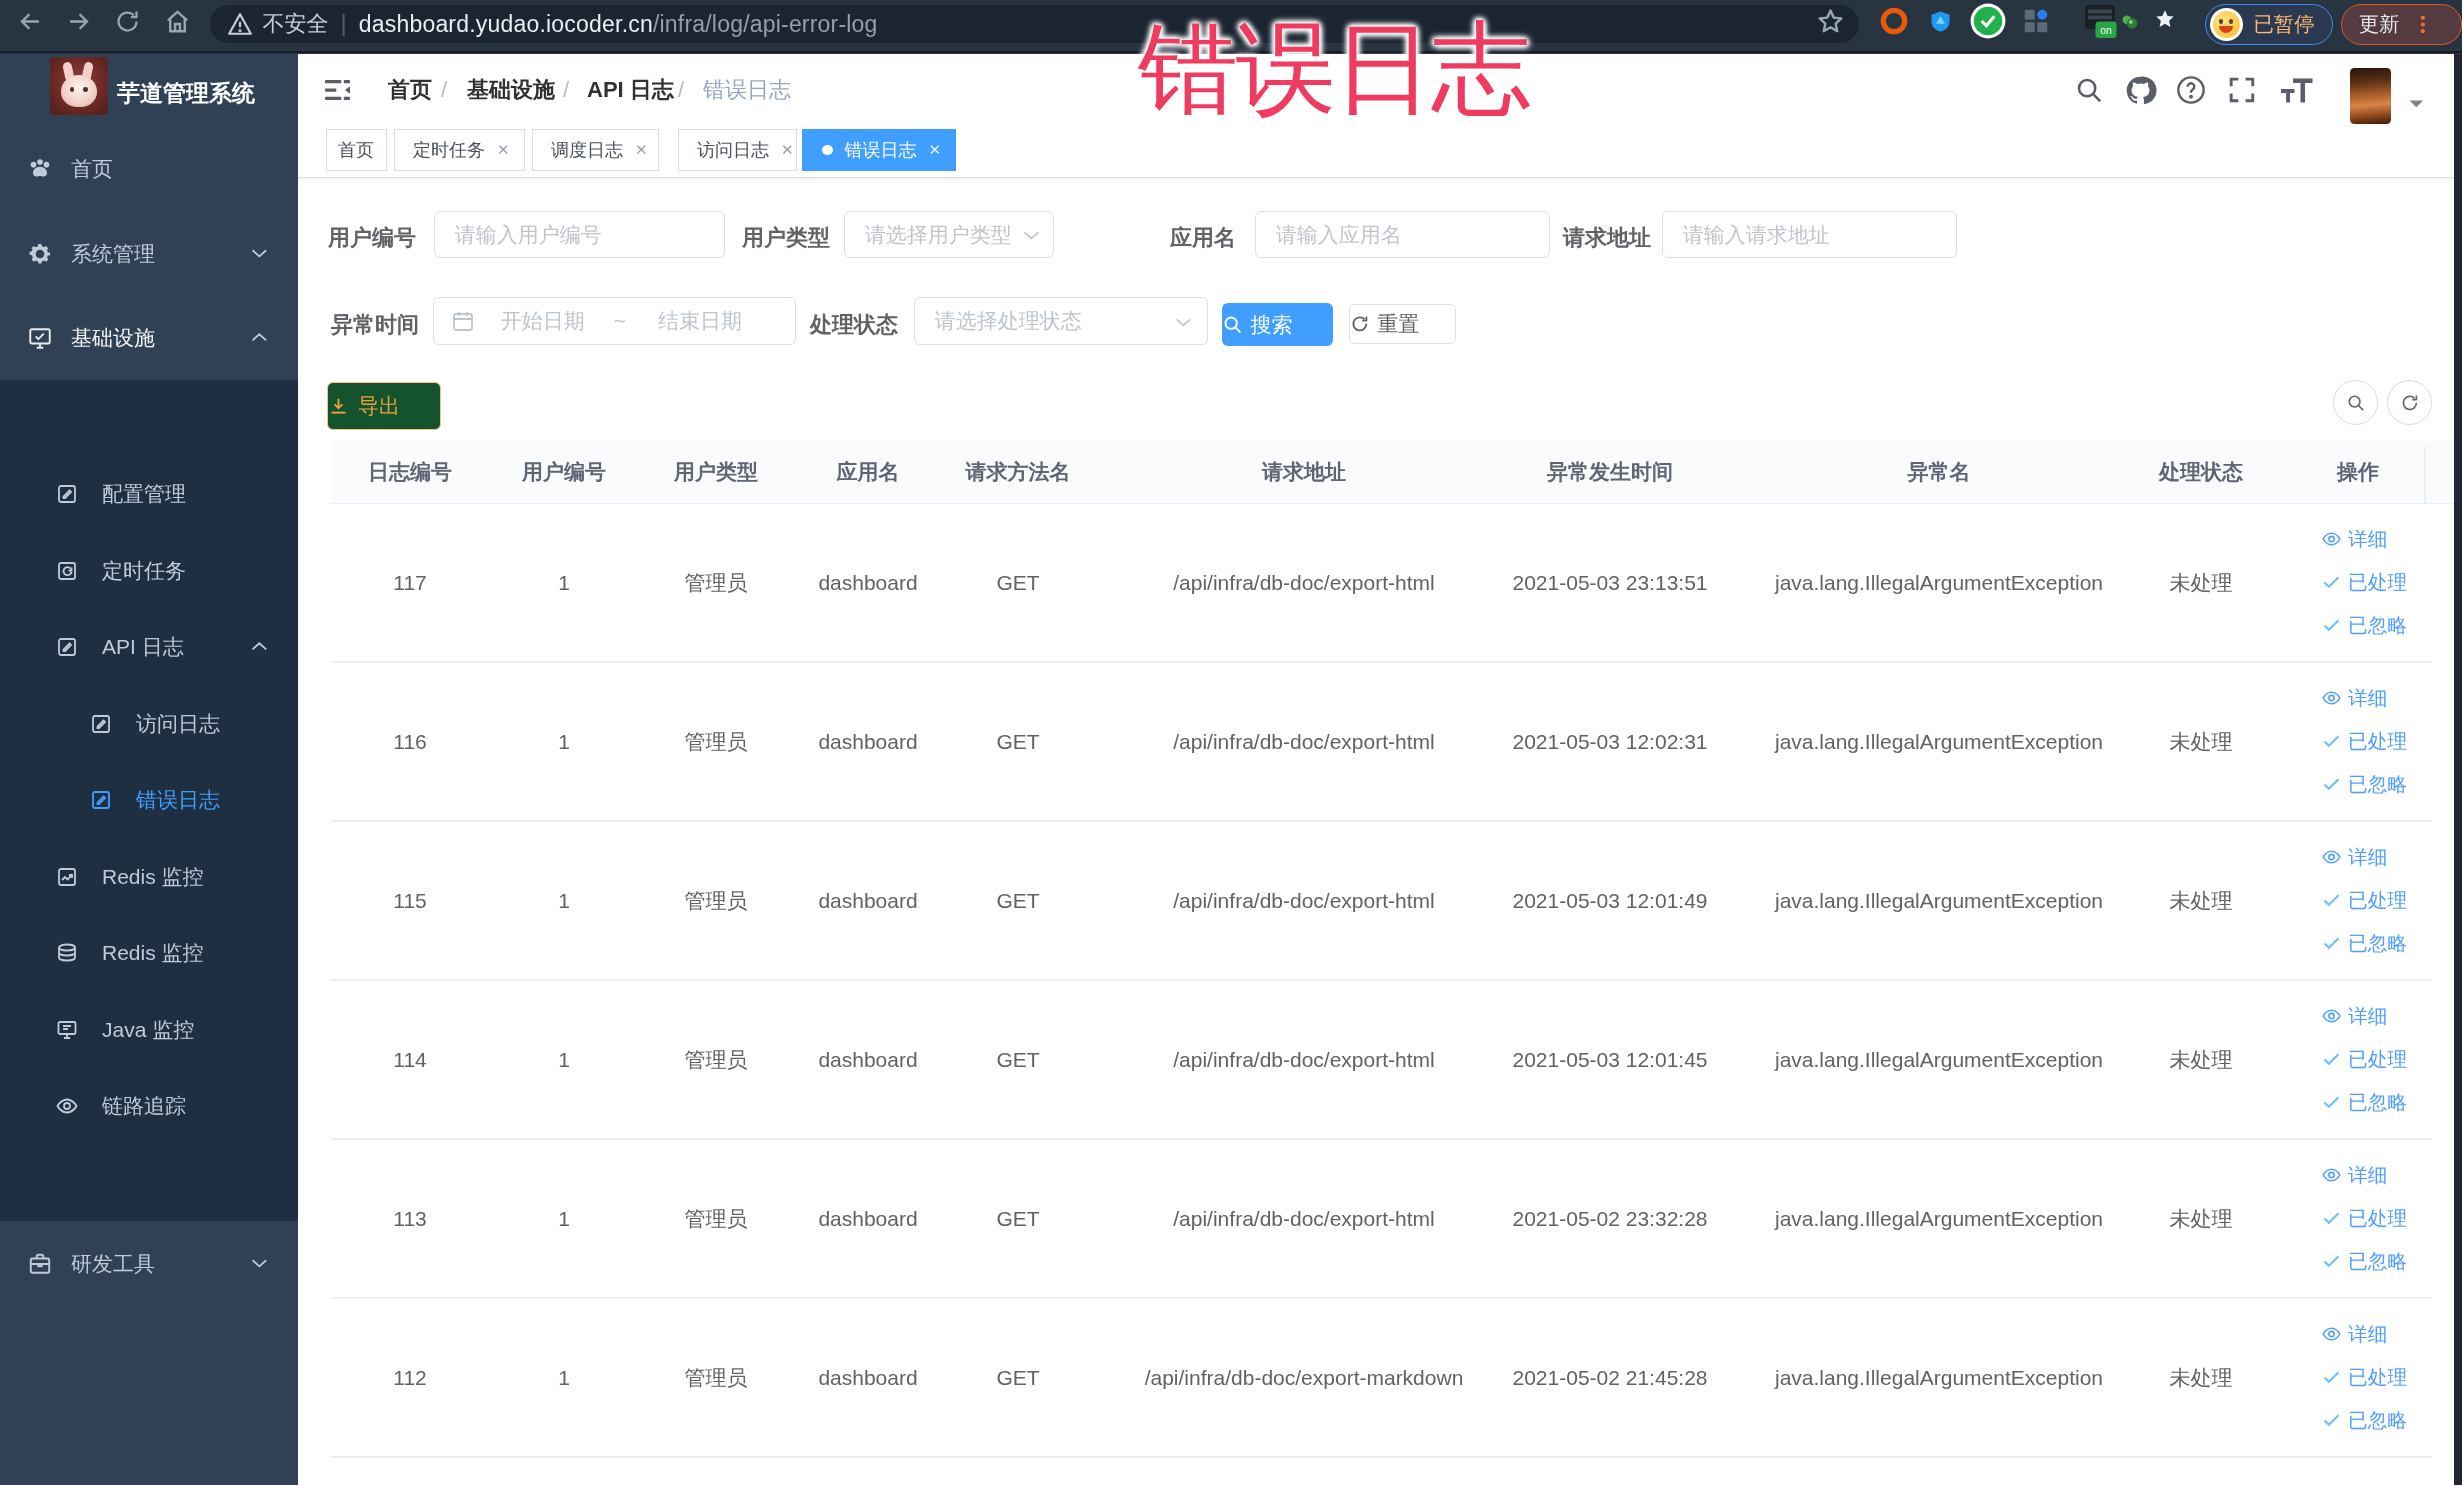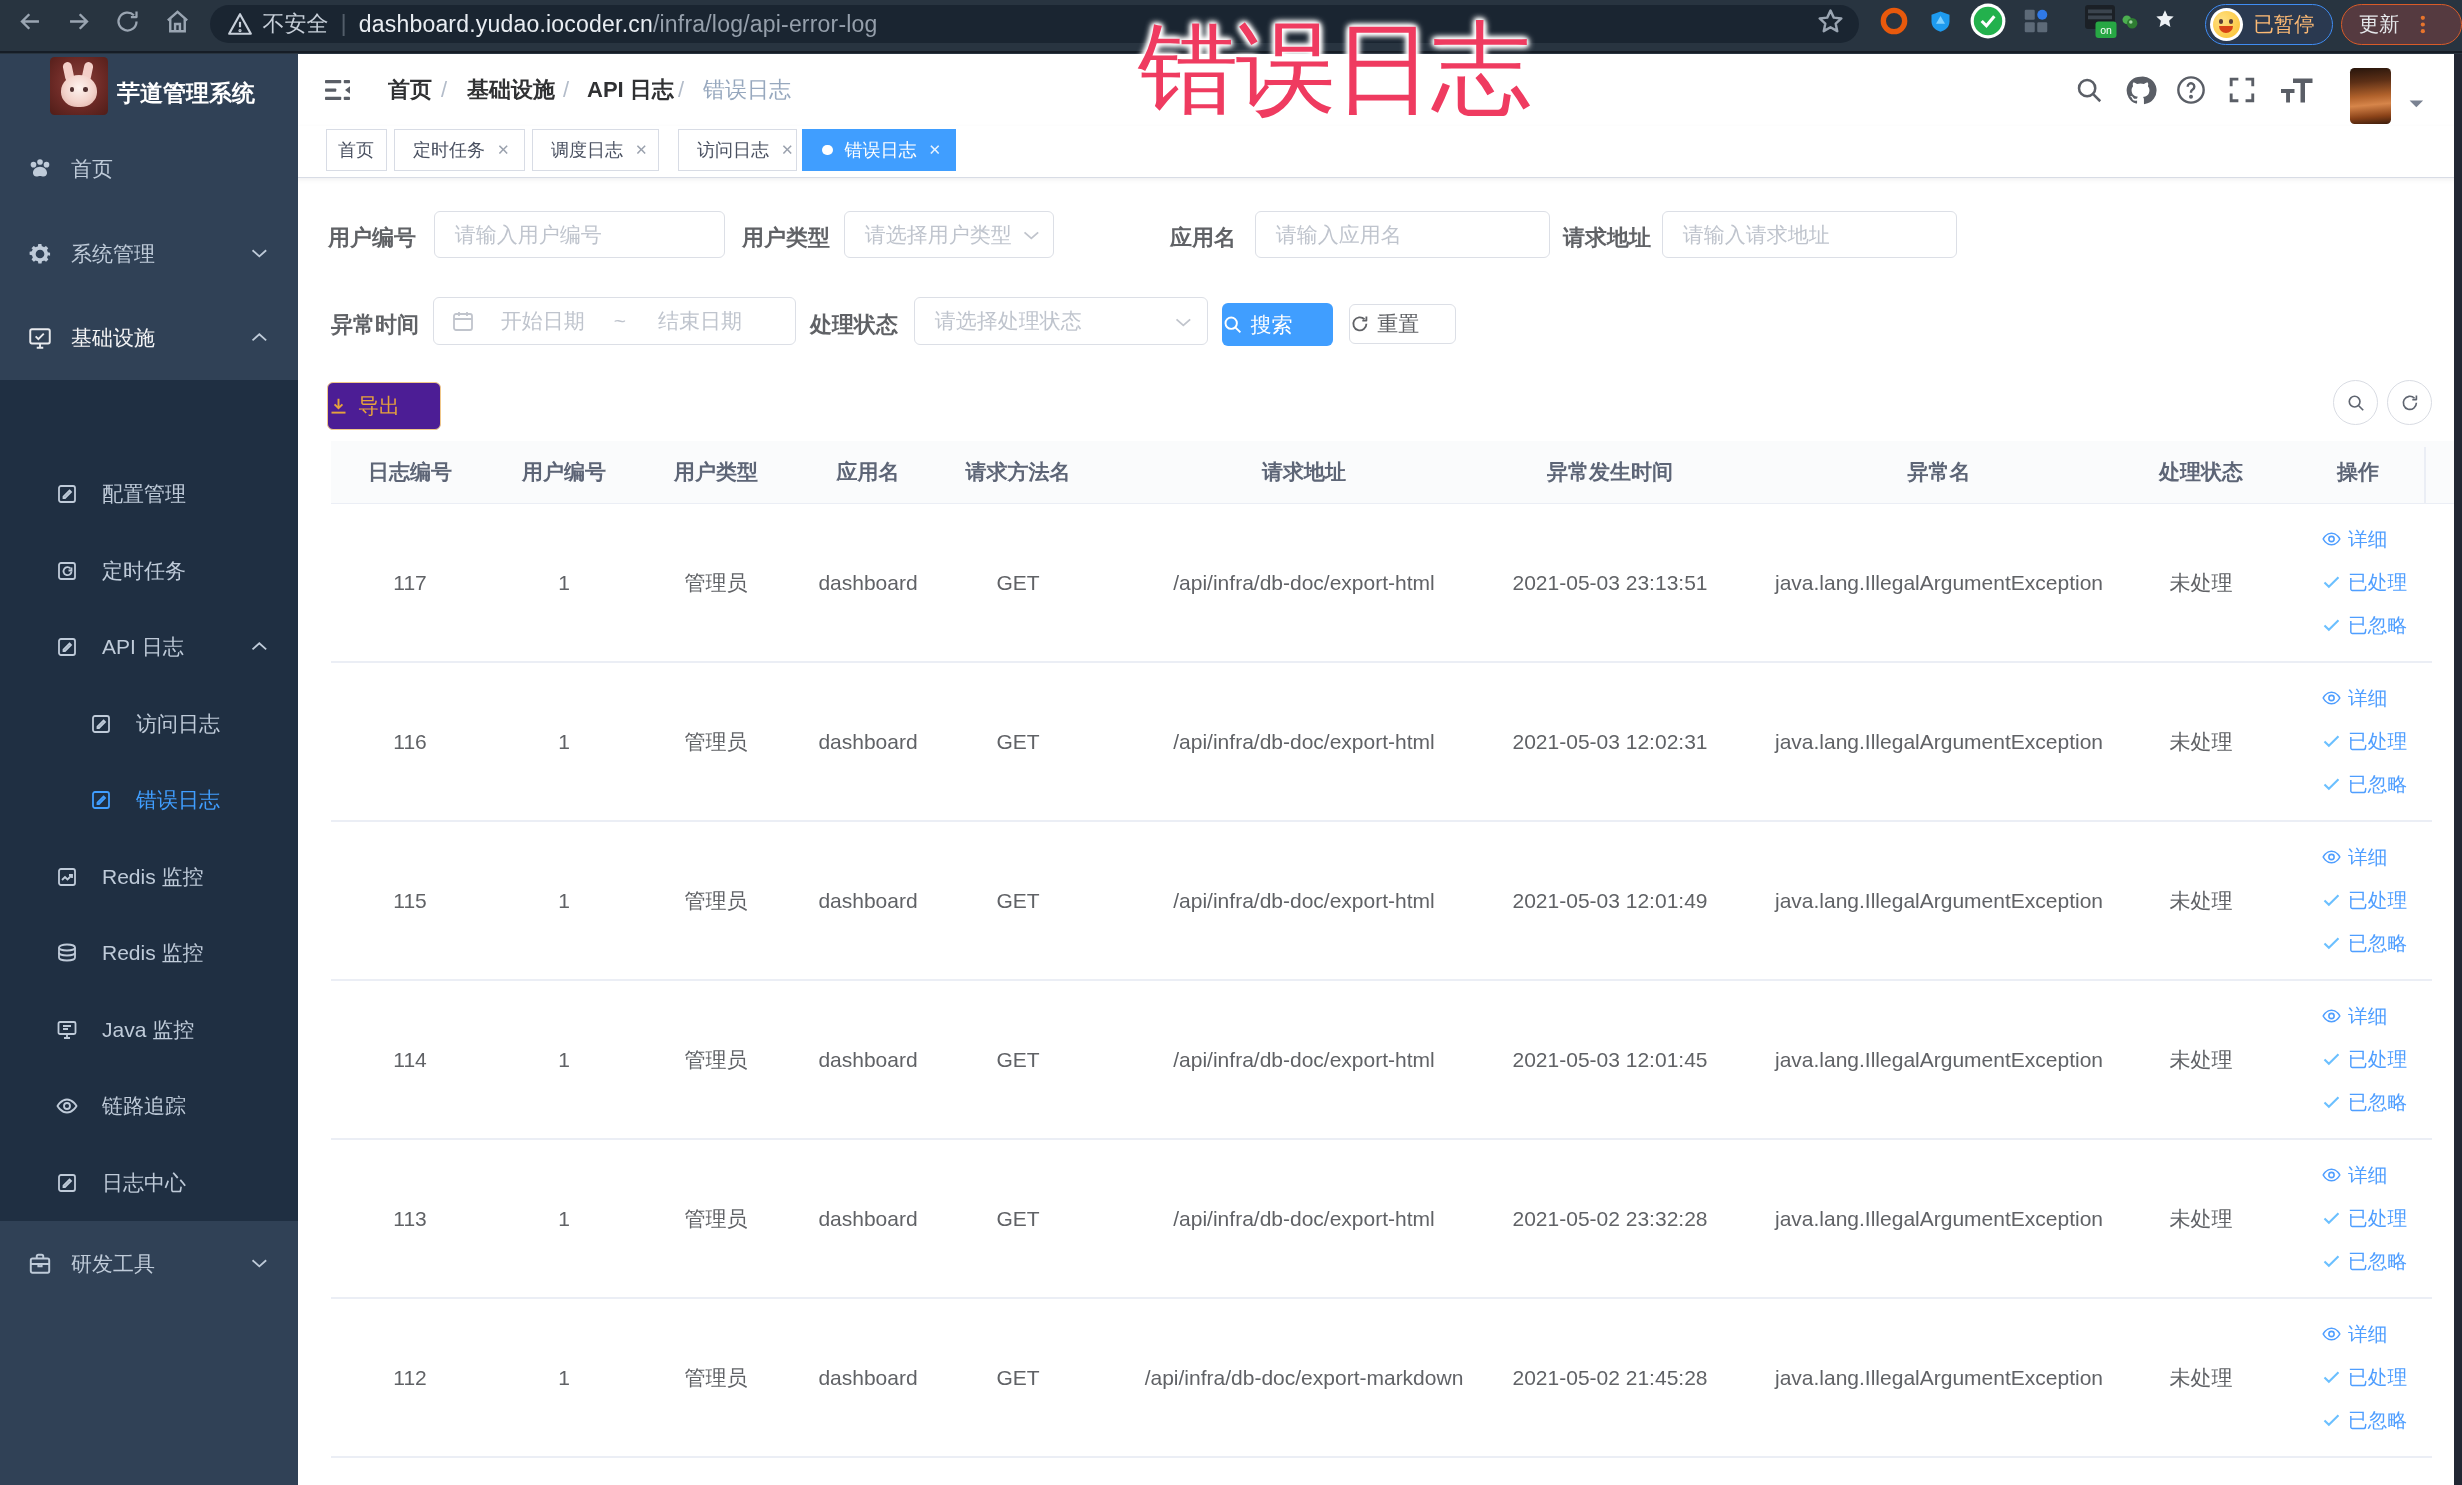--- a/index.html
+++ b/index.html
@@ -47,21 +47,21 @@
  text-shadow:0 0 2.3px #fff,0 0 4.5px #fff,0 0 6.8px #fff,0 0 9px #fff,1.5px 1.5px 6px #fff,-1.5px -1.5px 6px #fff;}
 
 .flabel{position:absolute;font-size:22px;font-weight:bold;color:#606266;white-space:nowrap;}
 .finput{position:absolute;box-sizing:border-box;background:#fff;border:1.5px solid #dcdfe6;border-radius:6px;display:flex;align-items:center;}
 .ph{color:#bfc4cd;font-size:21px;white-space:nowrap;}
 .chev{position:absolute;width:16.7px;height:16.7px;}
 
 .btn{position:absolute;box-sizing:border-box;border-radius:6px;display:flex;align-items:center;justify-content:flex-start;font-size:21px;white-space:nowrap;}
 #btnsearch{left:1222px;top:303px;width:111px;height:43px;background:#409eff;color:#fff;}
 #btnreset{left:1349px;top:304px;width:107px;height:40px;background:#fff;border:1.5px solid #dcdfe6;color:#606266;}
-#btnexport{left:327px;top:382px;width:114px;height:48px;background:#4c1d95;border:1.5px solid #f0c78a;color:#e6a23c;}
+#btnexport{left:327px;top:382px;width:114px;height:48px;background:#14532d;border:1.5px solid #f0c78a;color:#e6a23c;}
 .rbtn{position:absolute;top:380px;width:45px;height:45px;border-radius:50%;border:1.5px solid #d9dce3;box-sizing:border-box;background:#fff;display:flex;align-items:center;justify-content:center;color:#5f6570;}
 
 #thead{position:absolute;left:331px;top:441px;width:2124px;height:62px;background:#fafbfc;border-bottom:1.5px solid #ebeef5;}
 .hcell{position:absolute;top:0;height:62px;line-height:62px;transform:translateX(-50%);font-size:21px;font-weight:bold;color:#5d6576;white-space:nowrap;}
 .row{position:absolute;left:331px;width:2124px;height:159px;}
 .rowline{position:absolute;left:331px;width:2101px;height:1.5px;background:#ebeef5;}
 .dcell{position:absolute;top:50%;transform:translate(-50%,-50%);font-size:21px;color:#606266;white-space:nowrap;}
 .alink{position:absolute;left:2321px;color:#4f9eff;font-size:19.7px;white-space:nowrap;display:flex;align-items:center;transform:translateY(-50%);}
 .alink svg{margin-right:6px;}
 
@@ -280,27 +280,20 @@
           <path d="M4 11.5v5c0 1.7 3.6 3 8 3s8-1.3 8-3v-5"></path>
         </svg>
       <span class="mt">Redis 监控</span>
     </div>
     <div class="sitem" style="top:688px;">
       <svg class="mi" viewBox="0 0 24 24" fill="none" stroke="#bfcbd9" stroke-width="1.8">
           <path d="M2.5 12S6 5.5 12 5.5 21.5 12 21.5 12 18 18.5 12 18.5 2.5 12 2.5 12z"></path>
           <circle cx="12" cy="12" r="3"></circle>
         </svg>
       <span class="mt">链路追踪</span>
-    </div>
-    <div class="sitem" style="top:765px;">
-      <svg class="mi" viewBox="0 0 24 24" fill="none" stroke="#bfcbd9" stroke-width="1.8">
-          <rect x="4" y="4" width="16" height="16" rx="2"></rect>
-          <path d="M14.5 8.5l1.5 1.5-6 6H8.5V14.5z"></path>
-        </svg>
-      <span class="mt">日志中心</span>
     </div>
   </div>
   <div class="mitem" style="top:1167px;">
     <svg class="mi" viewBox="0 0 24 24" fill="none" stroke="#bfcbd9" stroke-width="1.8">
         <rect x="3.5" y="7" width="17" height="13" rx="1.5"></rect>
         <path d="M9 7V5a1.5 1.5 0 0 1 1.5-1.5h3A1.5 1.5 0 0 1 15 5v2"></path>
         <path d="M3.5 12h17"></path>
         <path d="M10.5 12v2h3v-2"></path>
       </svg>
     <span class="mt">研发工具</span>

